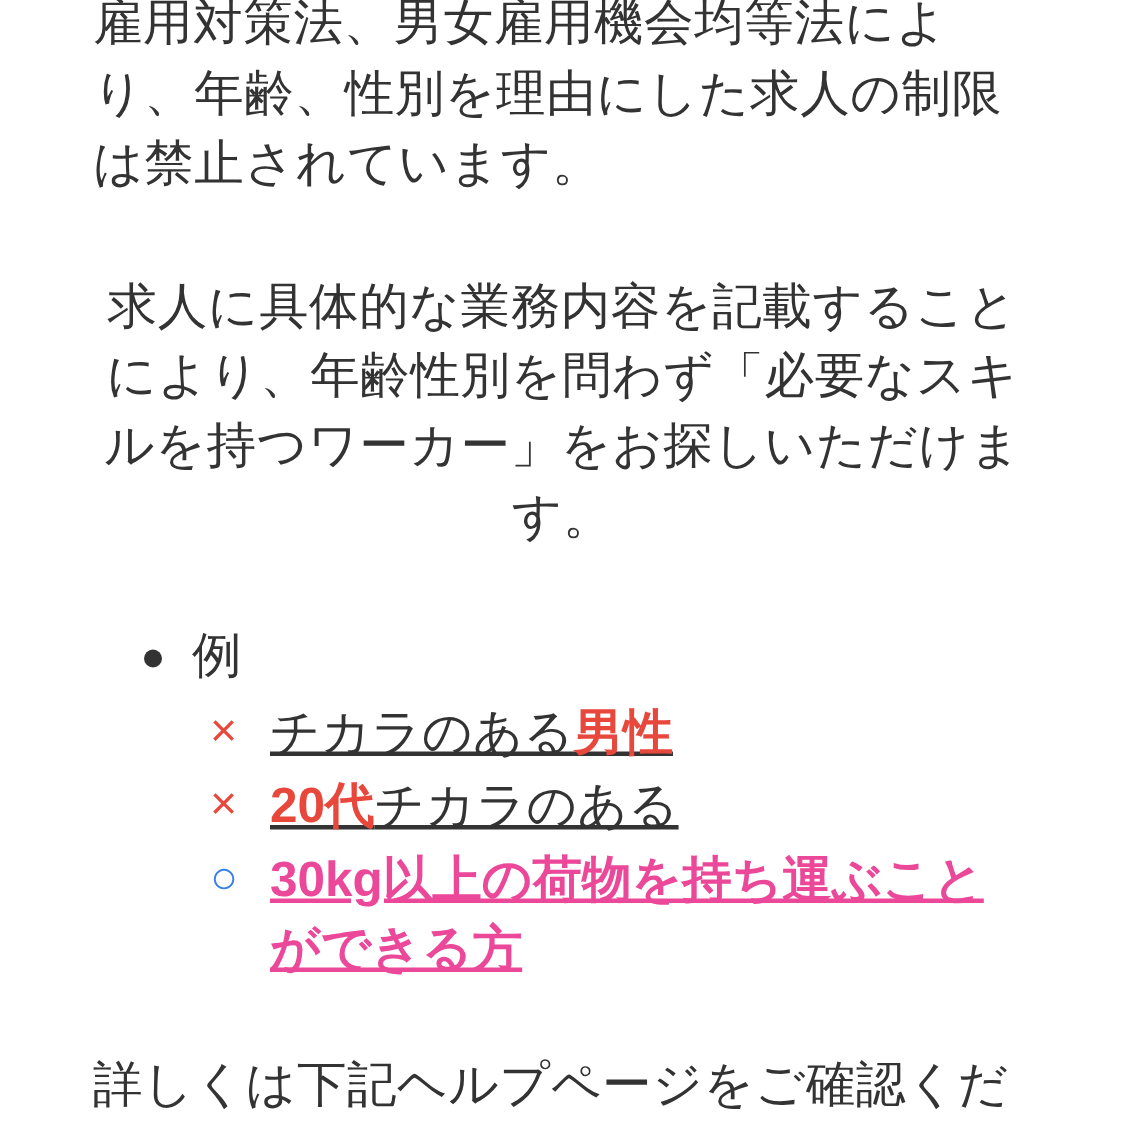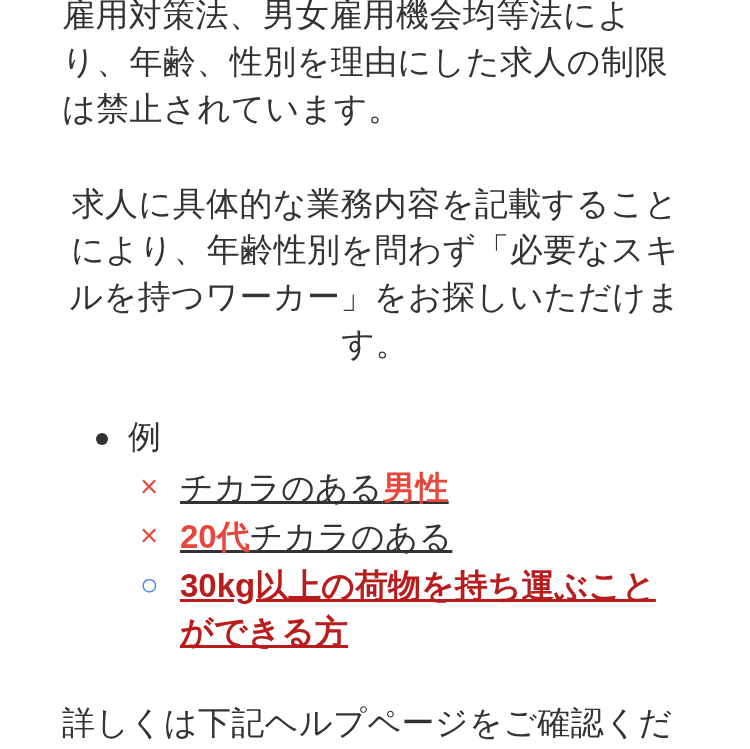--- a/index.html
+++ b/index.html
@@ -83,21 +83,21 @@
   }
   .ex-text {
     color: #333333;
     text-decoration: underline;
   }
   .hl-red {
     color: #e8483c;
     font-weight: bold;
   }
   .ex-item.blue .ex-text {
-    color: #b91c1c;
+    color: #ec4899;
     font-weight: bold;
   }
 </style>
 </head>
 <body>
 
 <div class="page">
 
   <p class="para first">雇用対策法、男女雇用機会均等法により、年齢、性別を理由にした求人の制限は禁止されています。</p>
 

